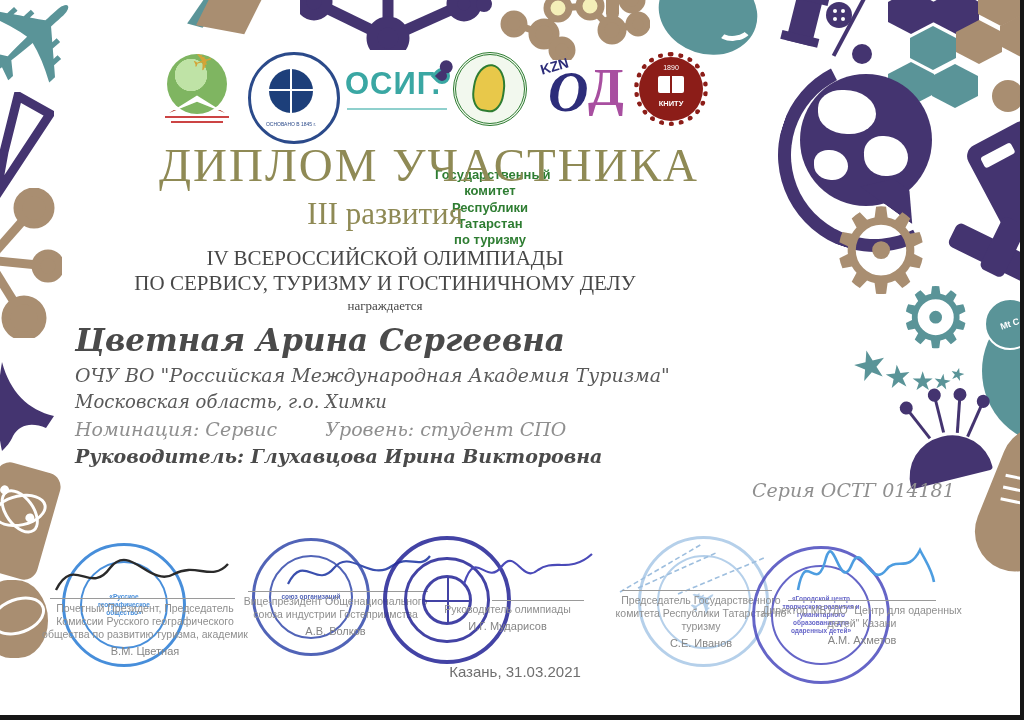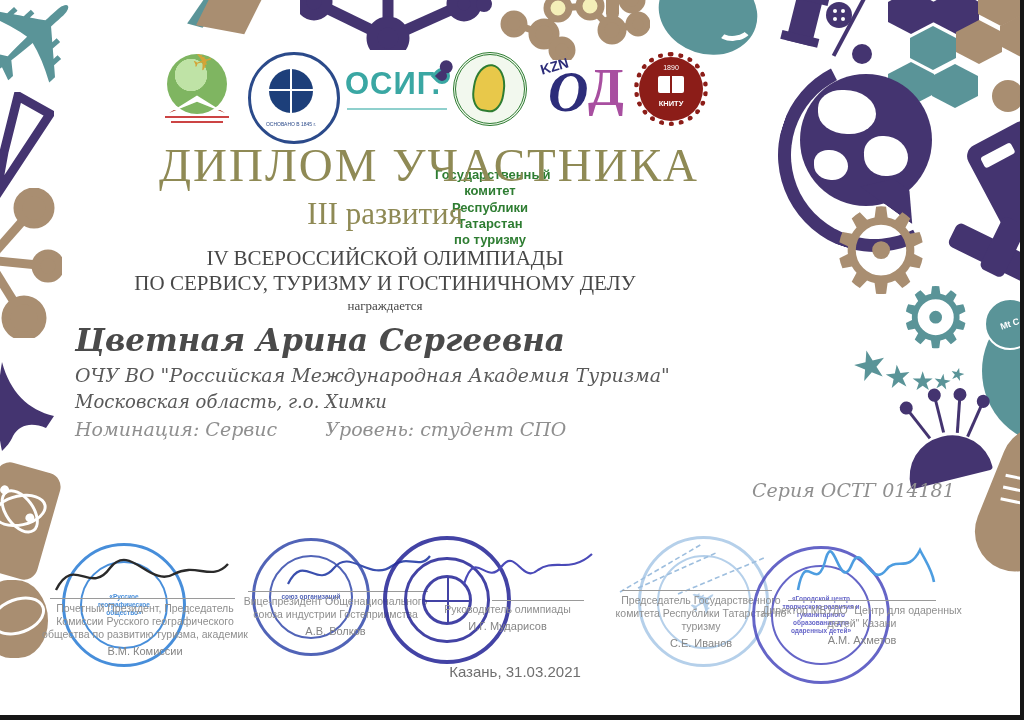--- a/index.html
+++ b/index.html
@@ -340,34 +340,38 @@
   <div class="abs degree">III развития</div>
   <div class="abs event2">ПО СЕРВИСУ, ТУРИЗМУ И ГОСТИНИЧНОМУ ДЕЛУ</div>
   <div class="abs event1">IV ВСЕРОССИЙСКОЙ ОЛИМПИАДЫ</div>
   <div class="abs awarded">награждается</div>
   <div class="abs recipient">Цветная Арина Сергеевна</div>
   <div class="abs institution">ОЧУ ВО "Российская Международная Академия Туризма"</div>
   <div class="abs location">Московская область, г.о. Химки</div>
   <div class="abs nomline">
     <span>Номинация: Сервис</span><span class="gap"></span><span>Уровень: студент СПО</span>
   </div>
+  <div class="abs supervisor">
+    <span>Руководитель:</span>
+    <span>Глухавцова Ирина Викторовна</span>
+  </div>
   <div class="abs series">Серия ОСТГ 014181</div>
 
   <div class="abs stamp stamp1">
     <div class="inner">
         <div class="stxt">«Русское географическое общество»</div>
       </div>
   </div>
   <svg class="abs scribble" style="left:52px;top:548px" width="180" height="56">
     <path d="M4 42 C22 6 38 48 58 20 C78 -6 98 40 122 26 C144 14 160 34 176 16" fill="none" stroke="#2a2a2a" stroke-width="2.4"></path>
   </svg>
   <div class="abs sigline line1"></div>
   <div class="abs sigcol col1">
     <div>Почетный Президент, Председатель Комиссии Русского географического общества по развитию туризма, академик</div>
-    <div class="signame">В.М. Комиссии</div>
+    <div class="signame">В.М. Цветная</div>
   </div>
 
   <div class="abs stamp stamp2">
     <div class="inner">
         <div class="stxt">союз организаций</div>
       </div>
   </div>
   <svg class="abs scribble" style="left:284px;top:544px" width="150" height="54">
     <path d="M4 40 C20 8 32 46 50 24 C66 4 86 38 108 22 C124 10 136 26 146 12" fill="none" stroke="#3a4fae" stroke-width="2.2"></path>
   </svg>

